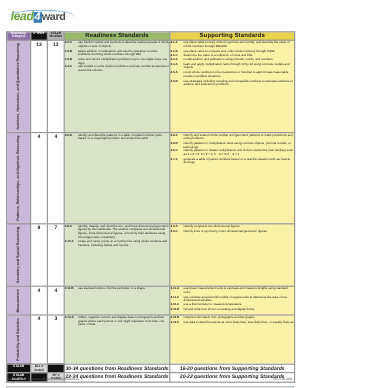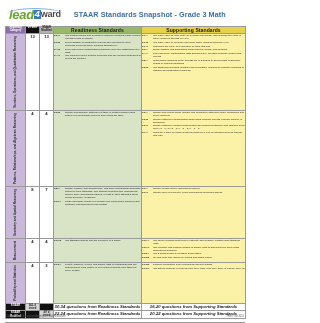--- a/index.html
+++ b/index.html
@@ -9,21 +9,21 @@
     background:#ffffff;
     font-family:"Liberation Sans", sans-serif;
     color:#1a1a1a;
     overflow:hidden;
   }
   .page { width:250px; height:323px; padding:4px 5px 0 5px; position:relative; }
 
   
   .header { display:flex; align-items:center; height:20px; margin-bottom:2px; }
   .logo { display:flex; align-items:flex-end; position:relative; padding-left:4px; }
-  .logo-lead { font-size:13px; font-weight:bold; font-style:italic; color:#6aa42f; letter-spacing:-.3px; line-height:9px; }
+  .logo-lead { font-size:10px; font-weight:bold; font-style:italic; color:#6aa42f; letter-spacing:-.3px; line-height:9px; }
   .logo-four { font-size:9px; font-weight:bold; font-style:italic; color:#ffffff; background:#3a7ab5; padding:0 1px; line-height:9px; }
   .logo-ward { font-size:9px; font-weight:bold; color:#4a4a4a; letter-spacing:-.3px; line-height:9px; }
   .logo-swoosh { position:absolute; left:2px; top:-2px; width:56px; height:6px; border-top:1.2px solid #7fb5dd; border-radius:50%/100% 100% 0 0; }
   .doc-title { flex:1; text-align:center; font-size:7.2px; color:#3a6ea5; font-weight:bold; padding-right:6px; letter-spacing:.1px; }
 
   
   table.snap { width:100%; border-collapse:collapse; table-layout:fixed; }
   table.snap td, table.snap th { border:0.4px solid #9a9a9a; padding:0; vertical-align:top; }
 
   .col-cat { width:20px; }
@@ -68,21 +68,20 @@
 
 <div class="page">
 
   <div class="header">
     <div class="logo">
       <span class="logo-swoosh"></span>
       <span class="logo-lead">lead</span>
       <span class="logo-four">4</span>
       <span class="logo-ward">ward</span>
     </div>
-    <div class="doc-title">STAAR Standards Snapshot - Grade 3 Math</div>
   </div>
 
   <table class="snap">
     <colgroup>
       <col class="col-cat">
         <col class="col-teks">
         <col class="col-staar">
         <col class="col-read">
         <col class="col-supp">
     </colgroup>

